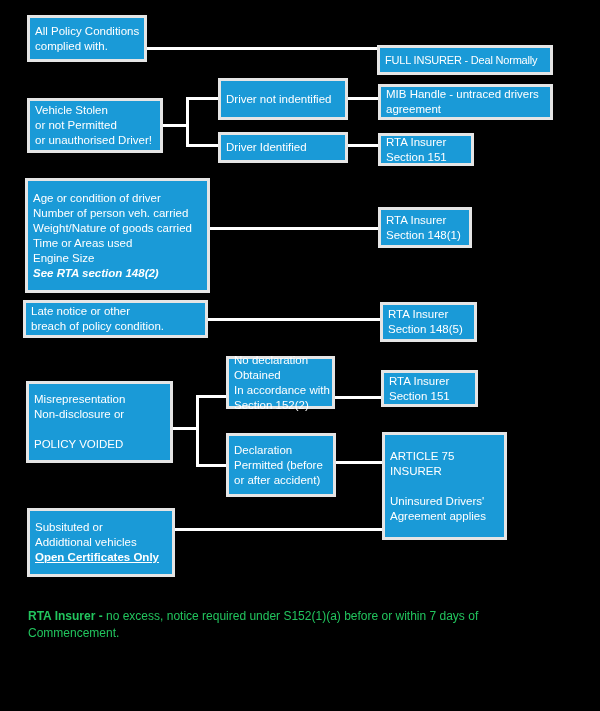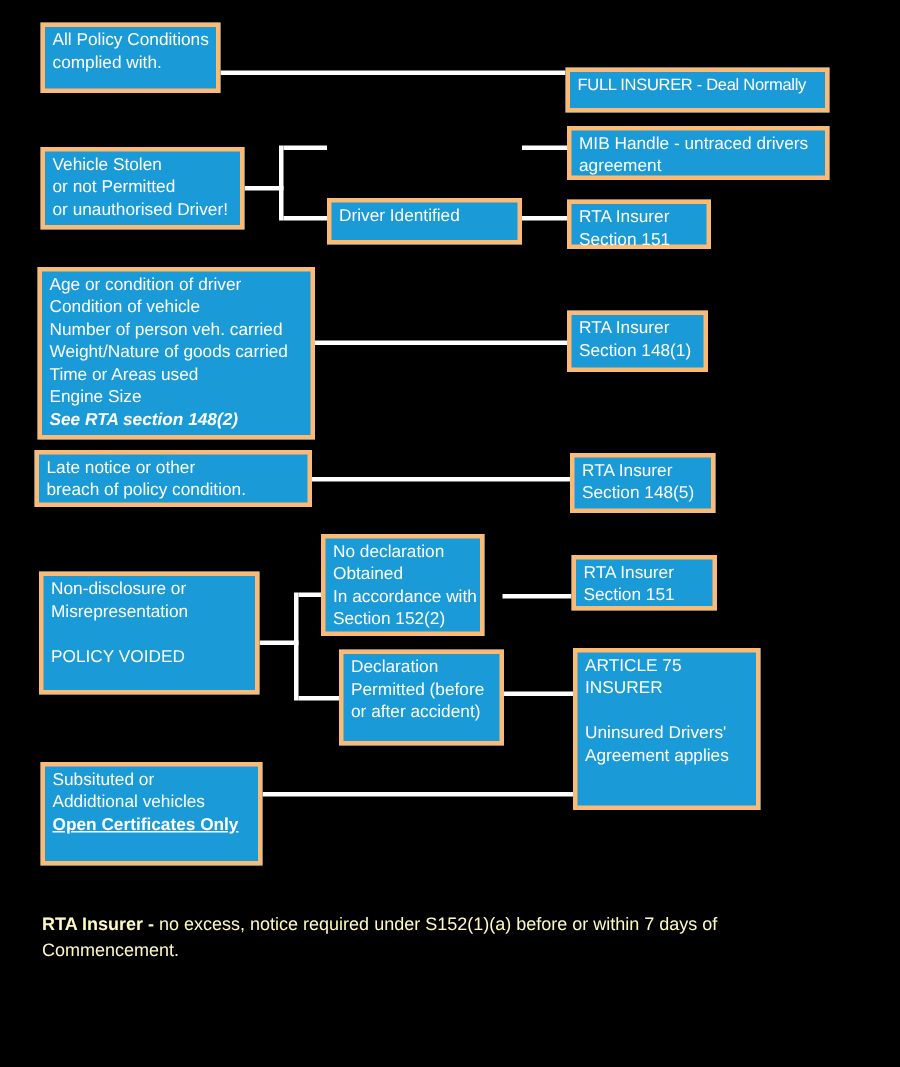--- a/index.html
+++ b/index.html
@@ -7,56 +7,56 @@
     position:relative;
     width:600px;height:711px;
     background:#000;
     font-family:"Liberation Sans","DejaVu Sans",sans-serif;
     overflow:hidden;
   }
   .box{
     position:absolute;
     box-sizing:border-box;
     background:#1a9ad7;
-    border:3px solid #fdba74;
+    border:3px solid #e5e5e5;
     color:#fff;
     padding:2px 5px;
     font-size:11.5px;
     line-height:15px;
     display:flex;
     flex-direction:column;
-    justify-content:flex-start;
+    justify-content:center;
   }
   .line{display:block;min-height:15px;white-space:nowrap;}
   .italic{font-style:italic;font-weight:bold;}
   .bold{font-weight:bold;text-decoration:underline;}
   .tight{font-size:11px;letter-spacing:-0.2px;margin-top:12px;}
   .conn{position:absolute;background:#fff;}
   .note{
     position:absolute;
-    color:#fef9c3;
+    color:#22c55e;
     font-size:12px;
     line-height:17px;
     width:540px;
   }
   .note .lead{font-weight:bold;}
   
   .b0{left:27px;top:15px;width:120px;height:47px}
   .b1{left:377px;top:33px;width:176px;height:30px}
   .b2{left:27px;top:98px;width:136px;height:55px}
   .b3{left:218px;top:78px;width:130px;height:42px}
   .b4{left:218px;top:132px;width:130px;height:31px}
   .b5{left:378px;top:84px;width:175px;height:36px}
   .b6{left:378px;top:133px;width:96px;height:33px}
   .b7{left:25px;top:178px;width:185px;height:115px}
   .b8{left:378px;top:207px;width:94px;height:41px}
   .b9{left:23px;top:300px;width:185px;height:38px}
   .b10{left:380px;top:302px;width:97px;height:40px}
   .b11{left:26px;top:381px;width:147px;height:82px}
-  .b12{left:214px;top:356px;width:109px;height:68px}
+  .b12{left:226px;top:356px;width:109px;height:53px}
   .b13{left:226px;top:433px;width:110px;height:64px}
   .b14{left:381px;top:370px;width:97px;height:37px}
   .b15{left:382px;top:432px;width:125px;height:108px}
   .b16{left:27px;top:508px;width:148px;height:69px}
   
   .c0{left:147px;top:47px;width:230px;height:3px}
   .c1{left:163px;top:124px;width:26px;height:3px}
   .c2{left:186px;top:97px;width:3px;height:50px}
   .c3{left:189px;top:97px;width:29px;height:3px}
   .c4{left:189px;top:144px;width:29px;height:3px}
@@ -104,38 +104,40 @@
   <div class="box b1 tight">
     <span class="line">FULL INSURER - Deal Normally</span>
   </div>
 
   <div class="box b2">
     <span class="line">Vehicle Stolen</span>
     <span class="line">or not Permitted</span>
     <span class="line">or unauthorised Driver!</span>
   </div>
 
+  <div class="box b3">
+    <span class="line">Driver not indentified</span>
+  </div>
 
   <div class="box b5">
     <span class="line">MIB Handle - untraced drivers</span>
     <span class="line">agreement</span>
   </div>
 
   <div class="box b4">
     <span class="line">Driver Identified</span>
   </div>
 
   <div class="box b6">
     <span class="line">RTA Insurer</span>
     <span class="line">Section 151</span>
   </div>
 
   <div class="box b7">
     <span class="line">Age or condition of driver</span>
-    <span class="line">Condition of vehicle</span>
     <span class="line">Number of person veh. carried</span>
     <span class="line">Weight/Nature of goods carried</span>
     <span class="line">Time or Areas used</span>
     <span class="line">Engine Size</span>
     <span class="line italic">See RTA section 148(2)</span>
   </div>
 
   <div class="box b8">
     <span class="line">RTA Insurer</span>
     <span class="line">Section 148(1)</span>
@@ -145,22 +147,22 @@
     <span class="line">Late notice or  other</span>
     <span class="line">breach of policy condition.</span>
   </div>
 
   <div class="box b10">
     <span class="line">RTA Insurer</span>
     <span class="line">Section 148(5)</span>
   </div>
 
   <div class="box b11">
+    <span class="line">Misrepresentation</span>
     <span class="line">Non-disclosure or</span>
-    <span class="line">Misrepresentation</span>
     <span class="line"></span>
     <span class="line">POLICY VOIDED</span>
   </div>
 
   <div class="box b12">
     <span class="line">No declaration</span>
     <span class="line">Obtained</span>
     <span class="line">In accordance with</span>
     <span class="line">Section 152(2)</span>
   </div>

